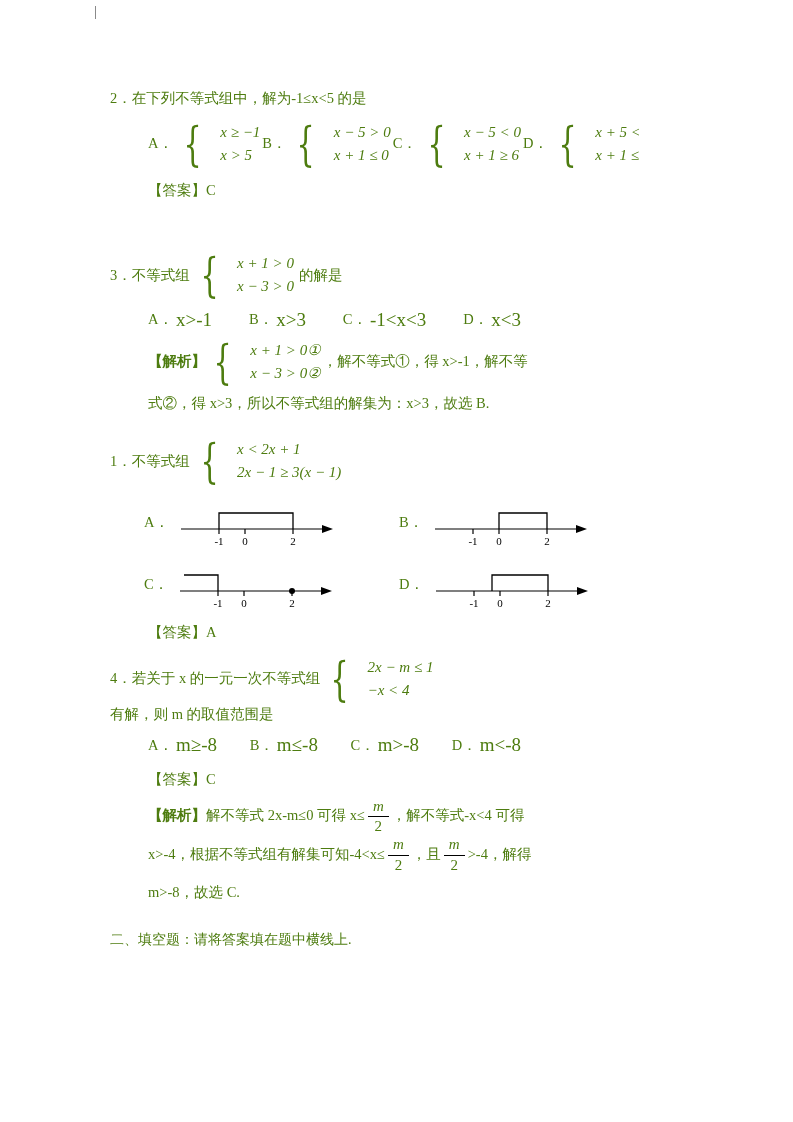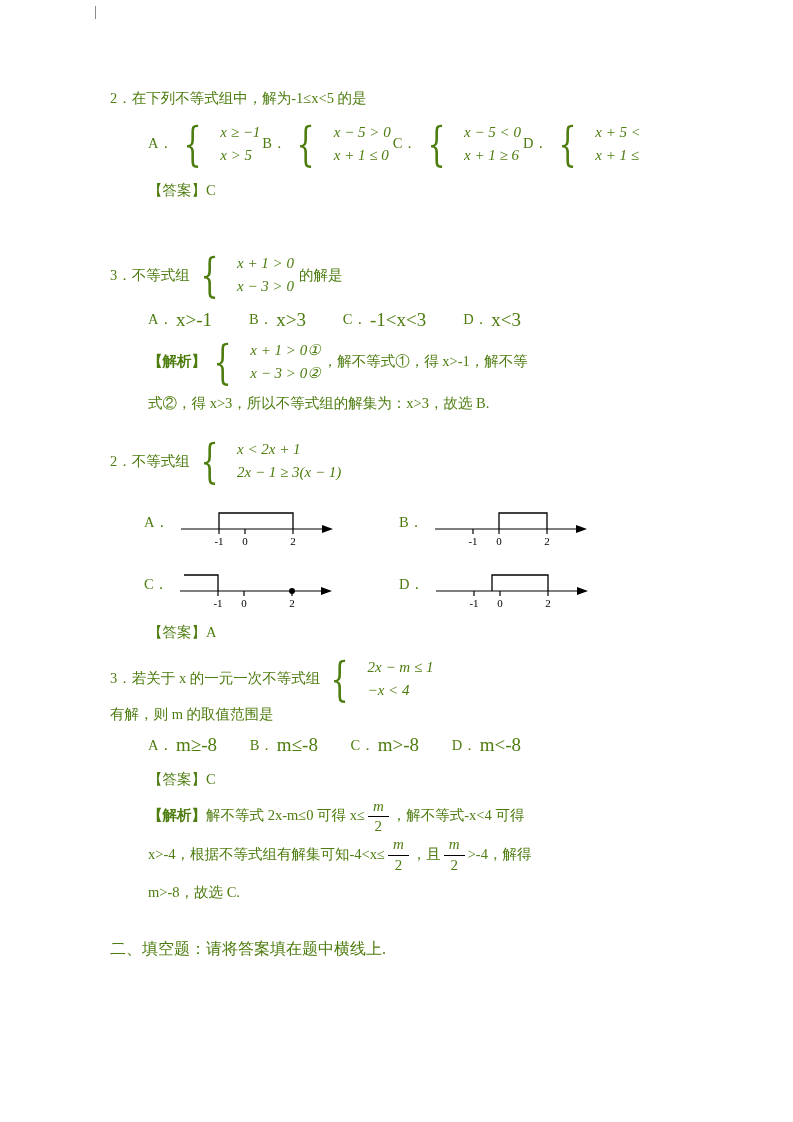--- a/index.html
+++ b/index.html
@@ -51,21 +51,21 @@
   .q5 { margin-bottom: 12px; }
 
   .diagram-grid { display: grid; grid-template-columns: 255px 255px; row-gap: 14px; padding-left: 34px; margin-top: 14px; }
   .diagram { display: flex; align-items: center; gap: 6px; }
   .diag-label { font-size: 14.5px; }
   .numline .ax { stroke: #000; stroke-width: 1.2; fill: none; }
   .numline .band { stroke: #000; stroke-width: 1.3; fill: none; }
   .numline .fillshape { fill: #000; stroke: none; }
   .numline .tick { font-size: 11px; font-family: "Liberation Serif", serif; fill: #000; text-anchor: middle; }
 
-  .section-heading { font-size: 16px; margin: 28px 0 0 0; }
+  .section-heading { font-size: 14px; margin: 20px 0 0 0; }
 </style>
 </head>
 <body>
 
 <div class="page">
   <div class="margin-mark"></div>
 
   <section class="q2">
     <p class="stem">2．在下列不等式组中，解为-1≤x&lt;5 的是</p>
     <div class="opt-row">
@@ -147,21 +147,21 @@
           <span class="brace">{</span>
           <span class="sys-lines">
             <span class="math">x + 1 &gt; 0①</span>
             <span class="math">x − 3 &gt; 0②</span>
           </span>
         </span><span>，解不等式①，得 x&gt;-1，解不等式②，得 x&gt;3，所以不等式组的解集为：x&gt;3，故选 B.</span></p>
   </section>
 
   <section class="q4">
     <div class="stem-row">
-      <span>2．不等式组</span>
+      <span>1．不等式组</span>
       <span class="sys">
         <span class="brace">{</span>
         <span class="sys-lines">
           <span class="math">x &lt; 2x + 1</span>
           <span class="math">2x − 1 ≥ 3(x − 1)</span>
         </span>
       </span>
     </div>
 
     <div class="diagram-grid">
@@ -226,21 +226,21 @@
           <text class="tick" x="118" y="46">2</text>
         </svg>
       </div>
     </div>
 
     <p class="answer">【答案】A</p>
   </section>
 
   <section class="q5">
     <div class="stem-row">
-      <span>3．若关于 x 的一元一次不等式组</span>
+      <span>4．若关于 x 的一元一次不等式组</span>
       <span class="sys">
         <span class="brace">{</span>
         <span class="sys-lines">
           <span class="math">2x − m ≤ 1</span>
           <span class="math">−x &lt; 4</span>
         </span>
       </span>
       <span>有解，则 m 的取值范围是</span>
     </div>
     <div class="opt-row">

